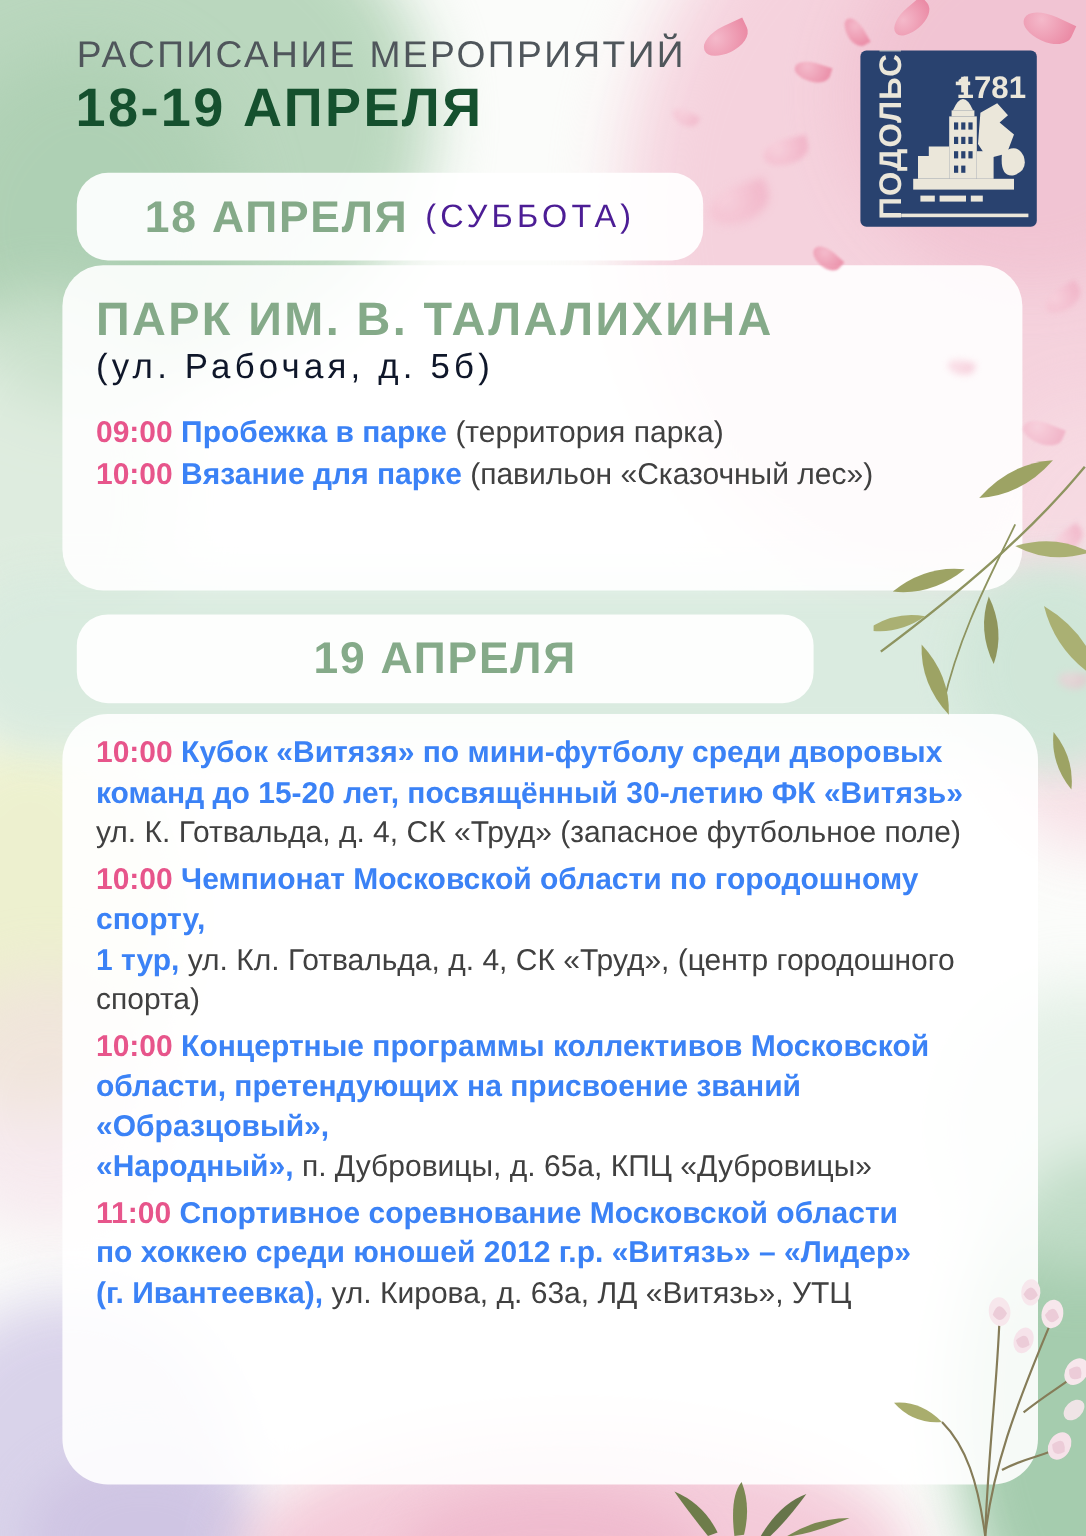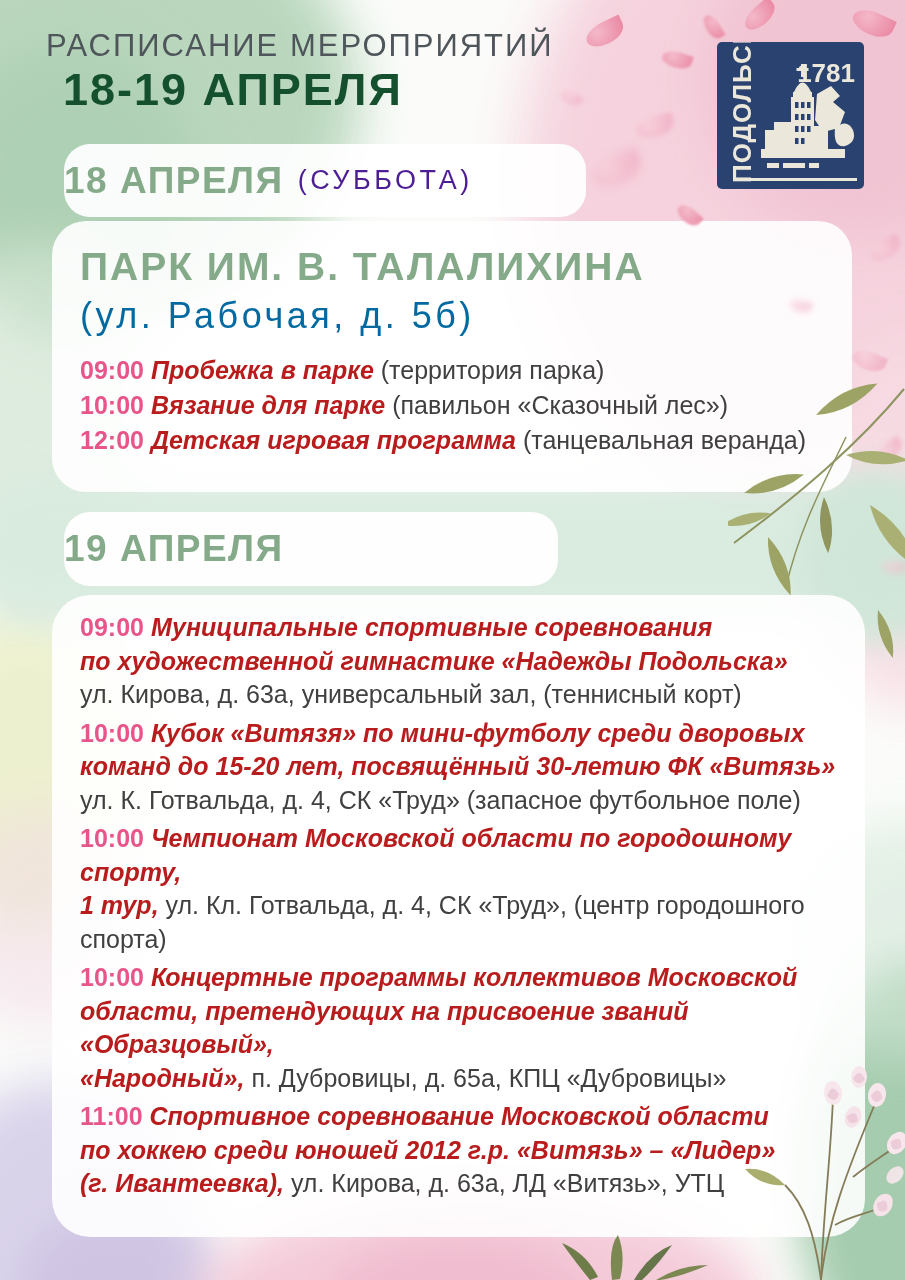--- a/index.html
+++ b/index.html
@@ -6,45 +6,45 @@
   body{
     width:905px;height:1280px;position:relative;overflow:hidden;
     background:#fbfcfa;
     font-family:"Liberation Sans","DejaVu Sans",sans-serif;
   }
   
   .wash{position:absolute;border-radius:50%;pointer-events:none;z-index:1;}
   
   .panel{position:absolute;background:rgba(255,255,255,.9);z-index:2;}
   .pill{position:absolute;background:rgba(255,255,255,.93);z-index:2;
-        display:flex;align-items:baseline;box-sizing:border-box;}
+        display:flex;align-items:baseline;box-sizing:border-box;justify-content:center;}
   .pill .date{font-weight:bold;font-size:37px;color:#85aa89;letter-spacing:1.5px;}
   .pill .weekday{font-size:27px;color:#4c1d95;letter-spacing:3.5px;margin-left:14px;}
   #pill-a{left:64px;top:144px;width:522px;height:73px;border-radius:26px;align-items:center;}
   #panel-a{left:52px;top:221px;width:800px;height:271px;border-radius:34px;
            padding:24px 38px 0 28px;box-sizing:border-box;}
-  #pill-b{left:64px;top:512px;width:494px;height:74px;border-radius:26px;align-items:center;}
+  #pill-b{left:64px;top:512px;width:614px;height:74px;border-radius:26px;align-items:center;}
   #panel-b{left:52px;top:595px;width:813px;height:642px;border-radius:38px;
            padding:16px 26px 0 28px;box-sizing:border-box;}
   
-  .kicker{position:absolute;left:46px;top:28px;z-index:4;
+  .kicker{position:absolute;left:64px;top:28px;z-index:4;
           font-size:31px;color:#4f565b;letter-spacing:2px;}
   .main-title{position:absolute;left:63px;top:64px;z-index:4;
           font-size:45px;font-weight:bold;color:#15502e;letter-spacing:2px;}
   .logo{position:absolute;left:717px;top:42px;width:147px;height:147px;z-index:4;
         background:#29426f;border-radius:5px;}
   
   .venue-name{font-size:39px;font-weight:bold;color:#85aa89;letter-spacing:2px;line-height:44px;}
-  .venue-address{font-size:36px;color:#0369a1;letter-spacing:3.5px;line-height:34px;margin-top:10px;}
+  .venue-address{font-size:29px;color:#0f172a;letter-spacing:3.5px;line-height:34px;margin-top:0;}
   
   .events-day1{margin-top:20px;}
   .evt-line{font-size:25px;line-height:35px;color:#2e2c4e;}
   .evt-block{font-size:25px;line-height:33.5px;color:#2e2c4e;margin-bottom:5px;}
   .evt-time{color:#e7558b;font-weight:bold;}
-  .evt-title{font-weight:bold;color:#b91c1c;font-style:italic;}
+  .evt-title{font-weight:bold;color:#3b82f6;}
   .evt-details{font-weight:normal;color:#404040;}
   
   .petal{position:absolute;z-index:3;pointer-events:none;
          border-radius:78% 0 70% 65% / 70% 0 78% 60%;}
   .petal.pa{background:radial-gradient(circle at 32% 30%,#f4b9ca,#e9839f);}
   .petal.pb{background:radial-gradient(circle at 32% 30%,#f8d0dc,#efa9c0);}
   .decor-svg{position:absolute;z-index:3;pointer-events:none;}
   .sprig{z-index:4;}
   .content{z-index:4;position:relative;}
 </style>
@@ -72,31 +72,29 @@
   <span class="date">18 АПРЕЛЯ</span>
   <span class="weekday">(СУББОТА)</span>
 </div>
 
 <div id="panel-a" class="panel">
   <div class="venue-name content">ПАРК ИМ. В. ТАЛАЛИХИНА</div>
   <div class="venue-address content">(ул. Рабочая, д. 5б)</div>
   <div class="events-day1 content">
       <div class="evt-line"><span class="evt-time">09:00</span> <span class="evt-title">Пробежка в парке</span> <span class="evt-details">(территория парка)</span></div>
       <div class="evt-line"><span class="evt-time">10:00</span> <span class="evt-title">Вязание для парке</span> <span class="evt-details">(павильон «Сказочный лес»)</span></div>
-      <div class="evt-line"><span class="evt-time">12:00</span> <span class="evt-title">Детская игровая программа</span> <span class="evt-details">(танцевальная веранда)</span></div>
     </div>
 </div>
 
 <div id="pill-b" class="pill">
   <span class="date">19 АПРЕЛЯ</span>
 </div>
 
 <div id="panel-b" class="panel">
   <div class="content">
-      <div class="evt-block"><span class="evt-time">09:00</span> <span class="evt-title">Муниципальные спортивные соревнования<br>по художественной гимнастике «Надежды Подольска»</span><br><span class="evt-details">ул. Кирова, д. 63а, универсальный зал, (теннисный корт)</span></div>
       <div class="evt-block"><span class="evt-time">10:00</span> <span class="evt-title">Кубок «Витязя»  по мини-футболу среди дворовых<br>команд до 15-20 лет, посвящённый 30-летию ФК «Витязь»</span><br><span class="evt-details">ул. К. Готвальда, д. 4, СК «Труд» (запасное футбольное поле)</span></div>
       <div class="evt-block"><span class="evt-time">10:00</span> <span class="evt-title">Чемпионат Московской области по городошному спорту,<br>1 тур,</span> <span class="evt-details">ул. Кл. Готвальда, д. 4, СК «Труд», (центр городошного спорта)</span></div>
       <div class="evt-block"><span class="evt-time">10:00</span> <span class="evt-title">Концертные программы коллективов Московской<br>области, претендующих на присвоение званий «Образцовый»,<br>«Народный»,</span> <span class="evt-details">п. Дубровицы, д. 65а, КПЦ «Дубровицы»</span></div>
       <div class="evt-block"><span class="evt-time">11:00</span> <span class="evt-title">Спортивное соревнование Московской области<br>по хоккею среди юношей 2012 г.р. «Витязь» – «Лидер»<br>(г. Ивантеевка),</span> <span class="evt-details">ул. Кирова, д. 63а, ЛД «Витязь», УТЦ</span></div>
     </div>
 </div>
 
 <div class="petal pa" style="left:585px;top:22px;width:40px;height:22px;transform:rotate(-25deg);"></div>
 <div class="petal pa" style="left:662px;top:52px;width:30px;height:16px;transform:rotate(18deg);filter:blur(1px);opacity:.9;"></div>
 <div class="petal pa" style="left:742px;top:6px;width:36px;height:19px;transform:rotate(-40deg);"></div>

